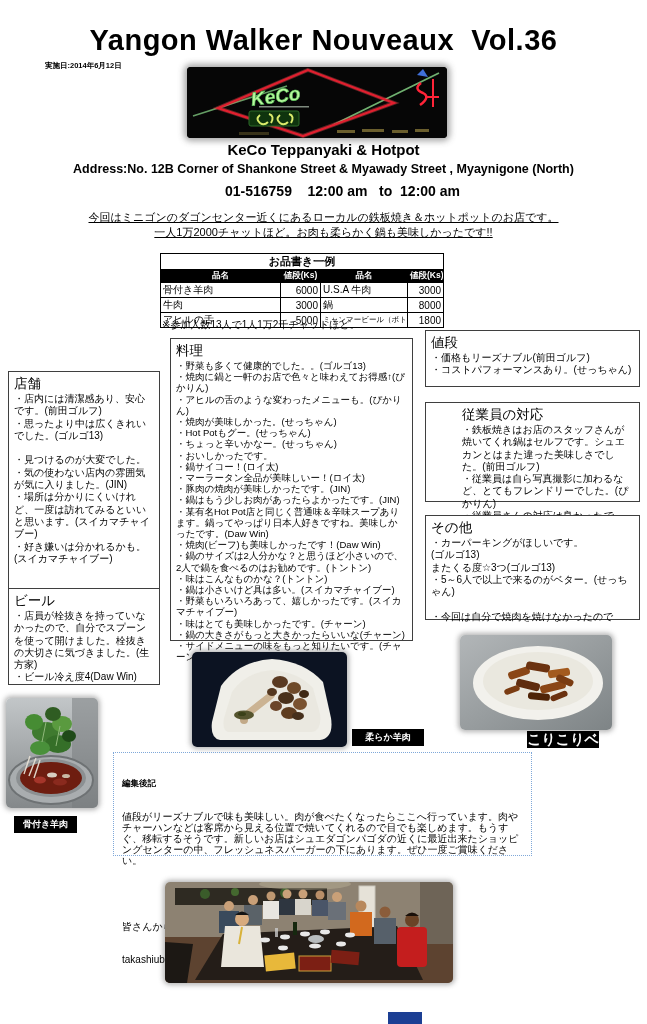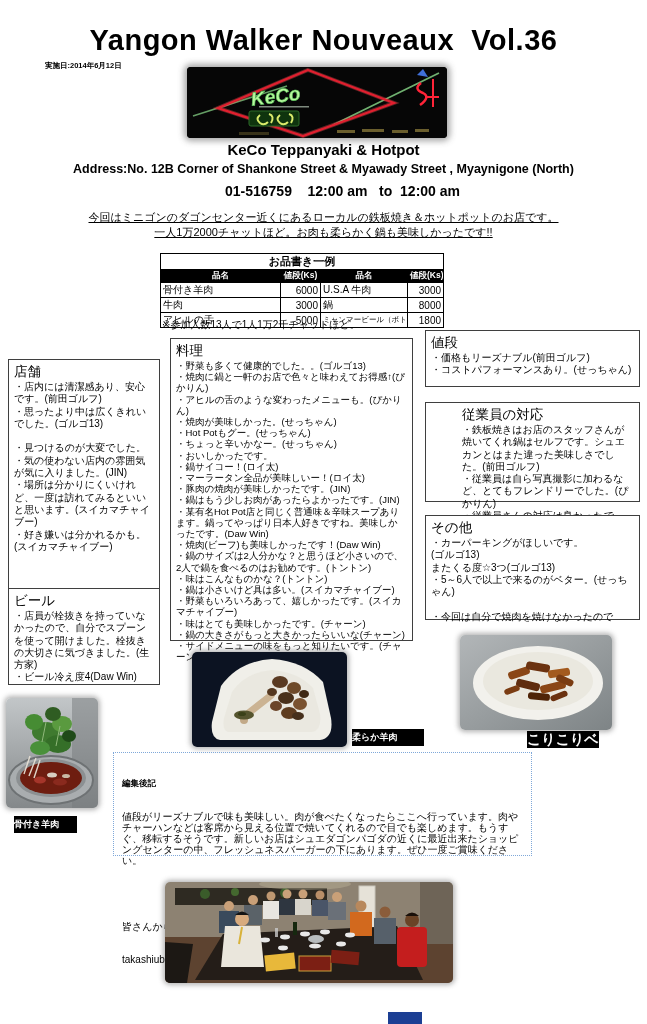--- a/index.html
+++ b/index.html
@@ -36,36 +36,36 @@
   .menu-table .name  { text-align:left; }
   .menu-table .price { text-align:right; }
   .menu-table .small { font-size:7.5px; }
   .menu-note { left:162px; top:318px; font-size:10px; }
 
   .box { position:absolute; border:1px solid #3f3f3f; background:#fff; padding:4px 5px 3px 5px;
          font-size:10px; line-height:12.3px; }
   .box-title { font-size:13.5px; line-height:16px; margin-bottom:1px; }
   .bullet:empty::before { content:"\00a0"; }
 
-  .box-tenpo  { left:8px;   top:359px; width:152px; height:236px; }
+  .box-tenpo  { left:8px;   top:371px; width:152px; height:236px; }
   .box-beer   { left:8px;   top:588px; width:152px; height:97px;  }
   .box-ryori  { left:170px; top:338px; width:243px; height:303px; font-size:9.5px; line-height:11.2px; }
   .box-nedan  { left:425px; top:330px; width:215px; height:57px;  }
   .box-staff  { left:425px; top:402px; width:215px; height:100px;padding-left:36px; }
   .box-sonota { left:425px; top:515px; width:215px; height:105px; }
 
   .photo { position:absolute; border-radius:5px; overflow:hidden; box-shadow:0 0 5px 2px rgba(70,70,70,.4); }
   .photo svg { display:block; }
   .photo-hotpot { left:6px;   top:698px; width:92px;  height:110px; }
   .photo-lamb   { left:192px; top:652px; width:155px; height:95px;  }
   .photo-bacon  { left:460px; top:635px; width:152px; height:95px;  }
   .photo-group  { left:165px; top:882px; width:288px; height:101px; }
 
   .caption { position:absolute; background:#000; color:#fff; font-weight:bold; font-size:9px;
-             text-align:left; line-height:17px; height:17px; }
+             text-align:center; line-height:17px; height:17px; }
   .cap-hotpot { left:14px;  top:816px; width:63px; }
   .cap-lamb   { left:352px; top:729px; width:72px; }
   .cap-bacon  { left:527px; top:731px; width:72px; font-size:14px; }
 
   .editor-box { left:113px; top:752px; width:419px; height:104px; border:1px dotted #7fa8d9;
                 padding:3px 8px; font-size:10px; line-height:11px; white-space:pre-wrap; }
   .editor-title { font-size:8.5px; font-weight:bold; line-height:11px; }
 
   .photo-edge { left:388px; top:1012px; width:34px; height:12px; background:#1c3f94; }
 </style>

